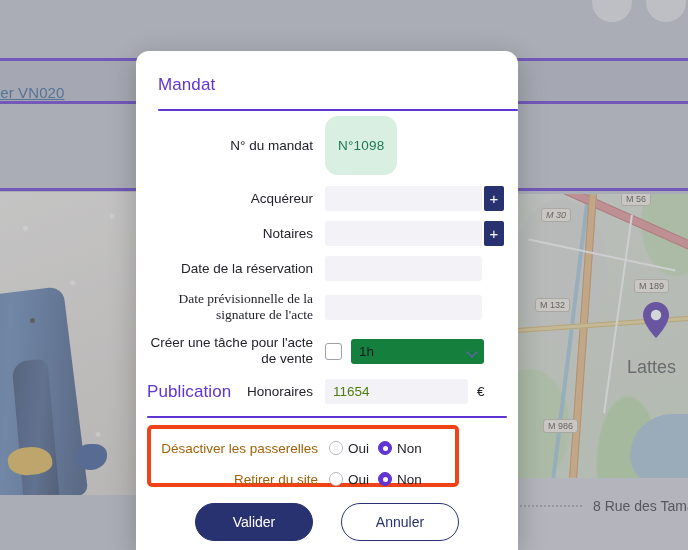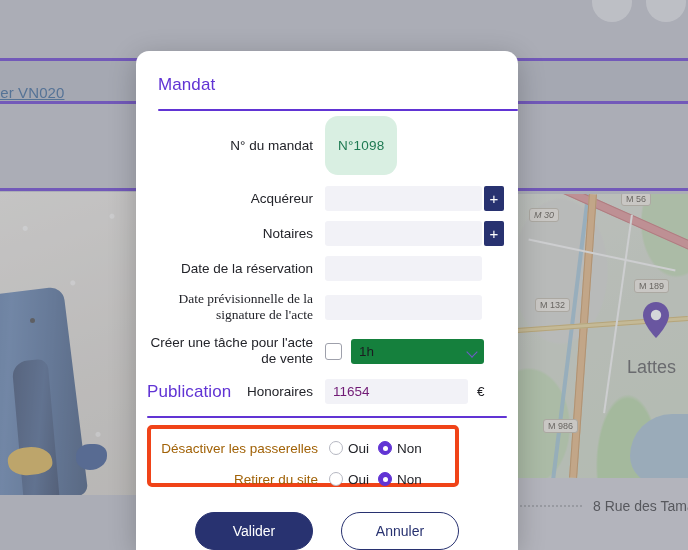--- a/index.html
+++ b/index.html
@@ -185,21 +185,21 @@
     color: #23242a;
     line-height: 15px;
   }
   .row .ctl { flex: 1; display: flex; align-items: center; }
 
   .input {
     height: 25px;
     background: #f2f2f7;
     border: none; border-radius: 3px;
     font-size: 13.5px;
-    color: #701a75;
+    color: #4d7c0f;
     padding: 0 8px;
     font-family: "Liberation Sans", sans-serif;
     outline: none;
   }
   .input.w-wide { width: 157px; }
   .input.w-full { width: 157px; }
   .input.w-money { width: 143px; }
 
   .plus-btn {
     width: 20px; height: 25px;
@@ -287,21 +287,21 @@
     left: 3.5px; top: 3.5px; width: 5px; height: 5px;
     border-radius: 50%; background: #fff;
   }
   .ropt span { font-size: 13.5px; color: #23242a; }
 
   
   #footer {
     position: absolute;
     left: 0; right: 0; bottom: 0;
     height: 57px;
-    display: flex; align-items: flex-end; justify-content: center;
+    display: flex; align-items: center; justify-content: center;
     gap: 28px;
   }
   .btn {
     font-size: 14px;
     border-radius: 22px;
     padding: 10px 0;
     width: 118px;
     text-align: center;
     cursor: pointer;
     font-family: "Liberation Sans", sans-serif;
@@ -339,21 +339,21 @@
     <div class="terrain"></div>
     <div class="water"></div>
     <div class="river"></div>
     <div class="hwy"></div>
     <div class="road-o" style="left:62px;top:0;width:8px;height:284px;transform:rotate(4deg);"></div>
     <div class="road-y" style="left:0;top:128px;width:171px;height:5px;transform:rotate(-4deg);"></div>
     <div class="road-w" style="left:100px;top:20px;width:2px;height:200px;transform:rotate(8deg);"></div>
     <div class="road-w" style="left:10px;top:60px;width:150px;height:2px;transform:rotate(12deg);"></div>
 
     <span class="map-label" style="left:104px;top:-2px;">M 56</span>
-    <span class="map-label" style="left:12px;top:14px;font-style:italic;">M 30</span>
+    <span class="map-label" style="left:24px;top:14px;font-style:italic;">M 30</span>
     <span class="map-label" style="left:18px;top:104px;">M 132</span>
     <span class="map-label" style="left:117px;top:85px;">M 189</span>
     <span class="map-label" style="left:26px;top:225px;">M 986</span>
     <span class="map-place" style="left:74px;top:163px;">Lattes</span>
 
     <svg id="pin" viewBox="0 0 26 36">
       <path d="M13 0C5.8 0 0 5.8 0 13c0 9.8 13 23 13 23s13-13.2 13-23C26 5.8 20.2 0 13 0z" fill="#4b2a9e"></path>
       <circle cx="13" cy="13" r="5.2" fill="#ffffff"></circle>
     </svg>
   </div>

